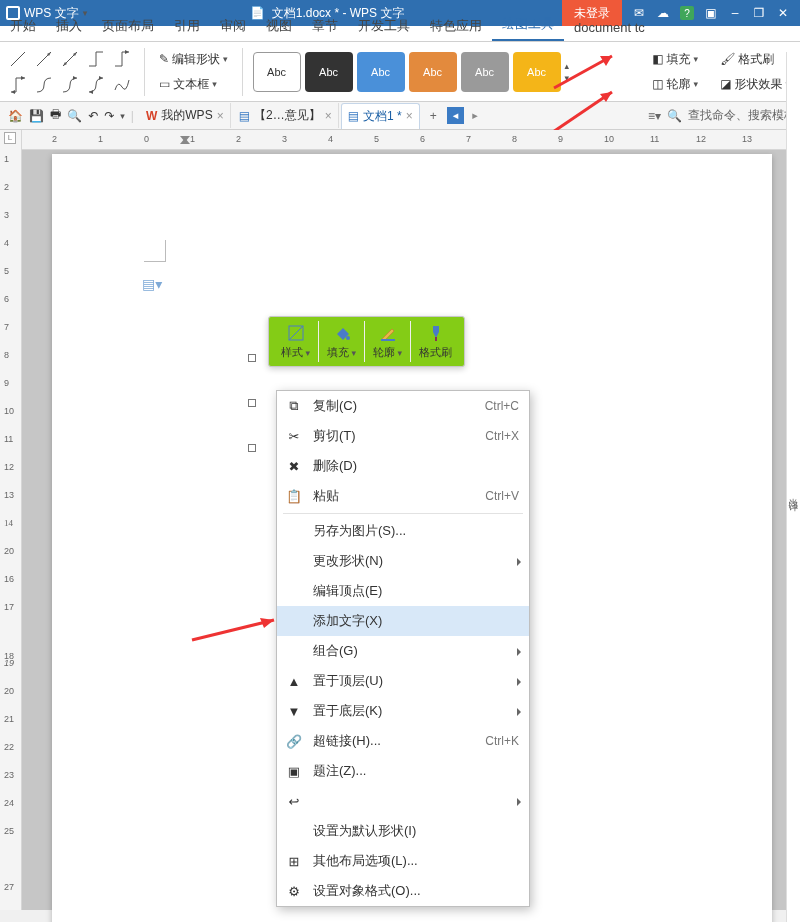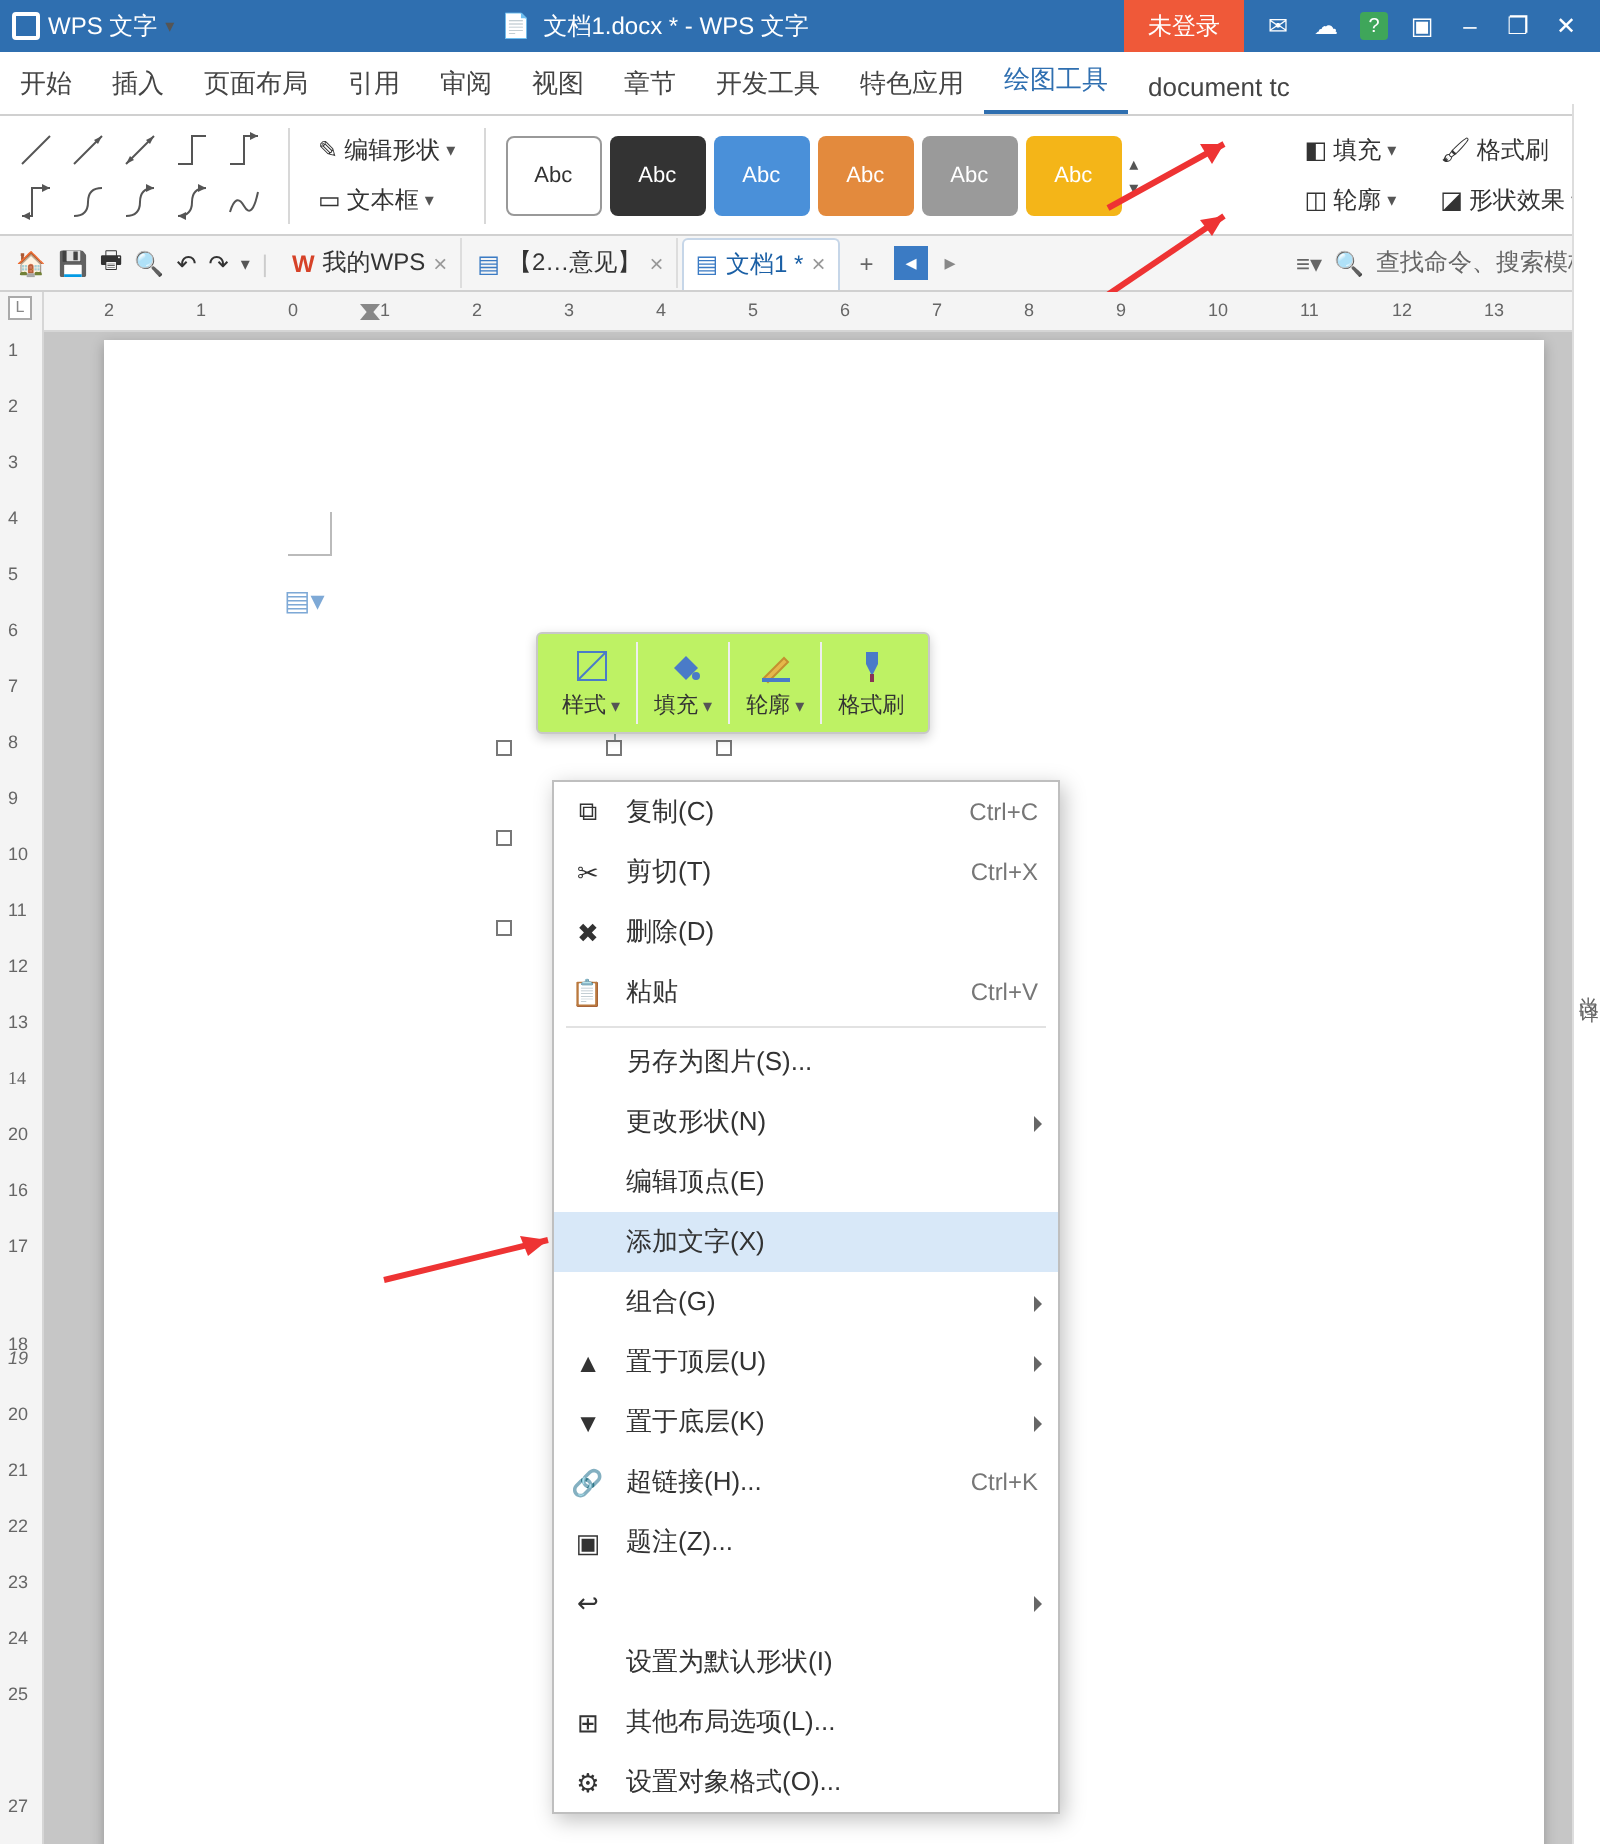--- a/index.html
+++ b/index.html
@@ -8,21 +8,21 @@
   
   .titlebar { height: 26px; background: #2f6fb0; display: flex; align-items: center; color: #fff; font-size: 12px; }
   .titlebar .appbrand { padding: 0 6px; display:flex; align-items:center; gap:4px; }
   .titlebar .appbrand .wicon { width:14px;height:14px;border:2px solid #fff;border-radius:2px; display:inline-block; }
   .titlebar .doc-title { flex:1; text-align:center; display:flex; align-items:center; justify-content:center; gap:6px; }
   .titlebar .login-btn { background:#ef5939; height:26px; padding:0 12px; display:flex; align-items:center; color:#fff; }
   .titlebar .rightctrls { display:flex; align-items:center; gap:10px; padding:0 10px; }
   .titlebar .wc { width:14px; height:14px; display:inline-flex; align-items:center; justify-content:center; }
 
   
-  .tabsrow { height:32px; background:#fff; border-bottom:1px solid #d0d0d0; display:flex; align-items:flex-end; font-size:13px; color:#444; }
+  .tabsrow { height:16px; background:#fff; border-bottom:1px solid #d0d0d0; display:flex; align-items:flex-end; font-size:13px; color:#444; }
   .tabsrow .tab { padding:6px 10px; cursor:default; }
   .tabsrow .tab.active { color:#2f6fb0; border-bottom:2px solid #2f6fb0; }
 
   
   .ribbon { height:60px; background:#fff; border-bottom:1px solid #d0d0d0; display:flex; align-items:center; padding:4px 6px; gap:6px; position:relative; }
   .linesgrid { display:grid; grid-template-columns:repeat(5,24px); grid-template-rows:repeat(2,24px); gap:2px; }
   .linesgrid span { border:1px solid transparent; display:flex; align-items:center; justify-content:center; }
   .vline { width:1px; height:48px; background:#d8d8d8; margin:0 4px; }
   .ribbtn { font-size:12px; color:#333; padding:2px 4px; display:flex; align-items:center; gap:3px; }
   .ribcol { display:flex; flex-direction:column; gap:4px; }
@@ -59,21 +59,21 @@
   .cornermark { position:absolute; left:114px; top:108px; width:22px; height:22px; border-left:1px solid #bbb; border-top:1px solid #bbb; transform:translate(-100%,-100%) rotate(180deg); }
   .docicon-drop { position:absolute; left:90px; top:122px; font-size:14px; color:#7ea9d6; }
 
   
   .shape-sel { position:absolute; left:200px; top:204px; width:110px; height:90px; }
   .shape-sel .handle { width:8px; height:8px; background:#fff; border:1px solid #777; position:absolute; }
   .shape-sel .rot { position:absolute; left:50%; top:-18px; width:8px; height:8px; background:#6fbf4b; border-radius:50%; transform:translateX(-50%); }
   .shape-sel .rotline { position:absolute; left:50%; top:-14px; width:1px; height:14px; background:#9aa; }
 
   
-  .minitoolbar { position:absolute; left:268px; top:316px; background:#bef264; border:1px solid #c8c8c8; border-radius:3px; box-shadow:0 2px 6px rgba(0,0,0,0.2); display:flex; padding:4px; gap:0; font-size:11px; color:#333; z-index:3; }
+  .minitoolbar { position:absolute; left:268px; top:316px; background:#84cc16; border:1px solid #c8c8c8; border-radius:3px; box-shadow:0 2px 6px rgba(0,0,0,0.2); display:flex; padding:4px; gap:0; font-size:11px; color:#333; z-index:3; }
   .minitoolbar .mtitem { display:flex; flex-direction:column; align-items:center; justify-content:center; padding:2px 8px; gap:2px; }
   .minitoolbar .mticon { width:20px; height:20px; display:flex; align-items:center; justify-content:center; }
   .minitoolbar .mtitem + .mtitem { border-left:1px solid #eee; }
 
   
   .ctxmenu { position:absolute; left:276px; top:390px; width:254px; background:#fff; border:1px solid #bfbfbf; box-shadow:2px 3px 10px rgba(0,0,0,0.25); font-size:13px; color:#333; z-index:4; }
   .ctxmenu .row { display:flex; align-items:center; height:30px; padding:0 10px 0 8px; gap:10px; position:relative; }
   .ctxmenu .row.highlight { background:#d8e8f8; }
   .ctxmenu .sep { height:1px; background:#e2e2e2; margin:2px 6px; }
   .ctxmenu .ic { width:18px; height:18px; display:flex; align-items:center; justify-content:center; flex:none; }

